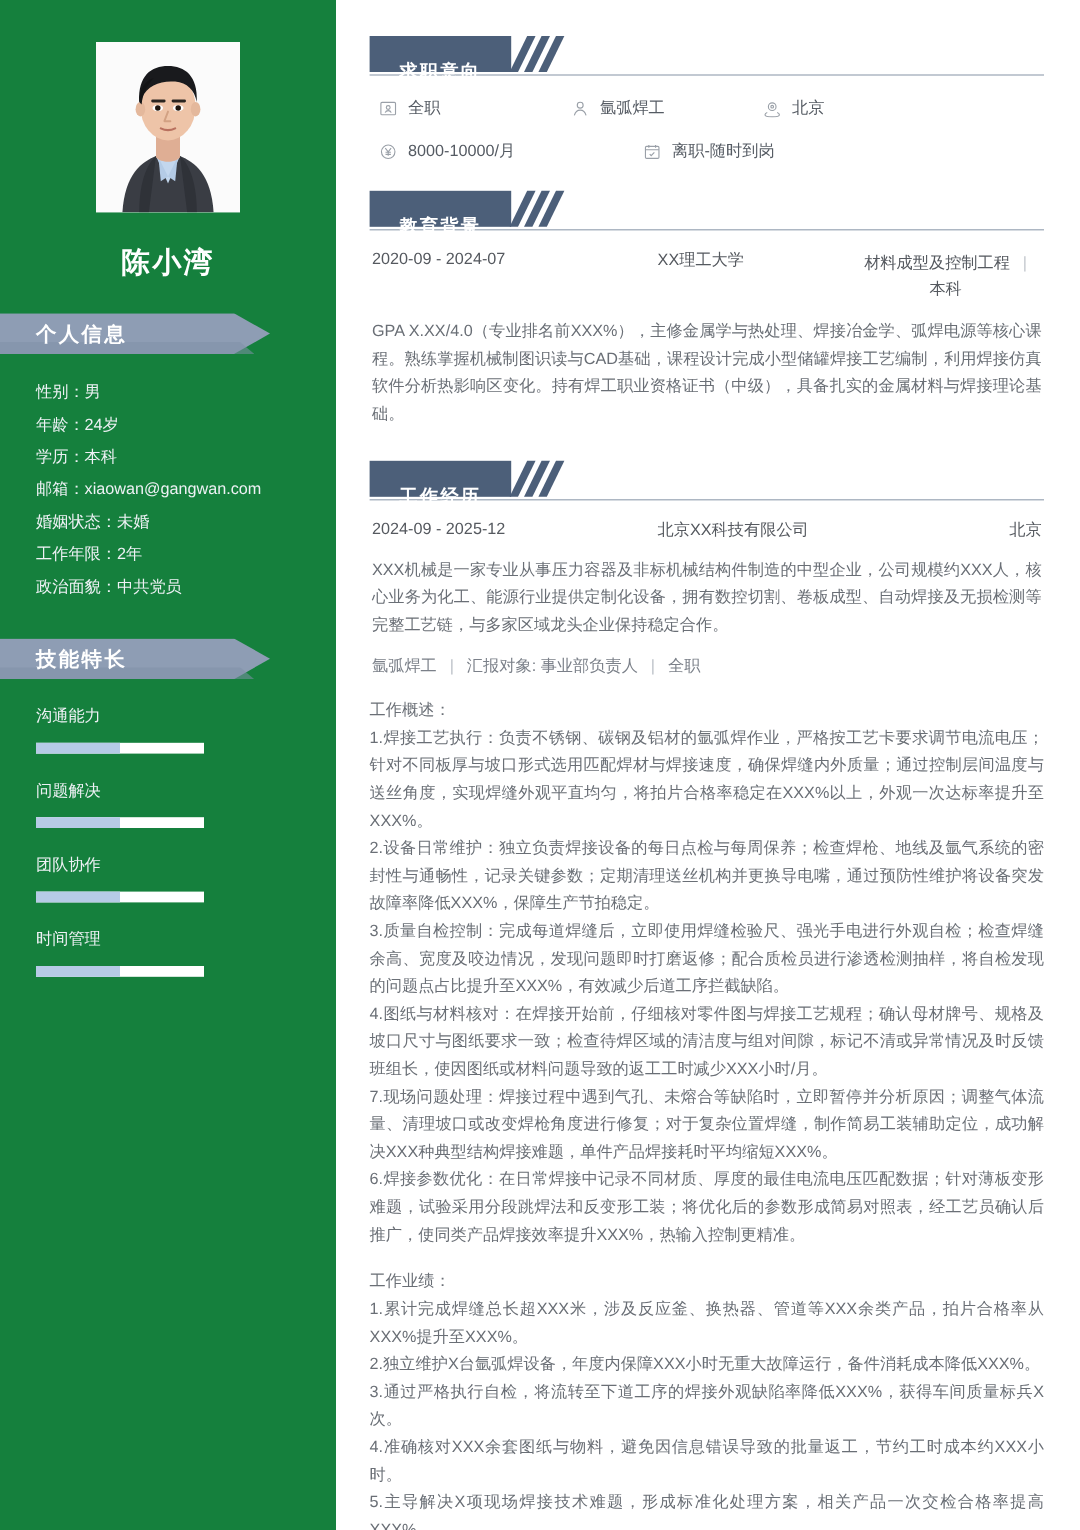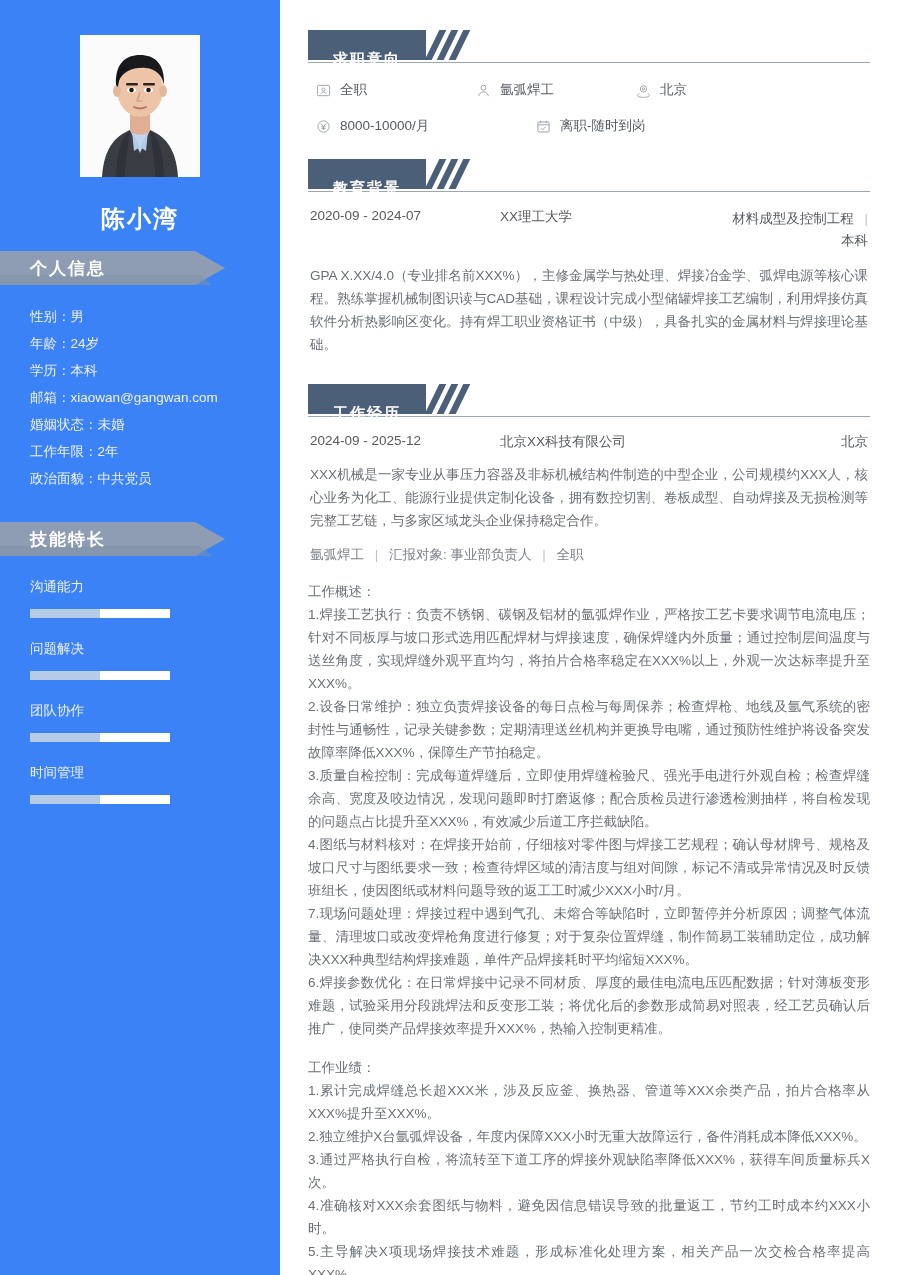--- a/index.html
+++ b/index.html
@@ -6,21 +6,21 @@
   html, body {
     width: 900px; height: 1275px;
     background: #ffffff;
     font-family: "Liberation Sans", "DejaVu Sans", sans-serif;
   }
   .page { position: relative; width: 900px; height: 1275px; display: flex; overflow: hidden; }
 
   
   .sidebar {
     width: 280px; min-width: 280px; height: 1275px;
-    background: #3b82f6;
+    background: #15803d;
     position: relative;
     color: #ffffff;
   }
   .photo-wrap { display: flex; justify-content: center; padding-top: 35px; }
   .photo {
     width: 120px; height: 142px;
     background: #f2f3f4;
     overflow: hidden;
     position: relative;
   }
@@ -29,21 +29,21 @@
   .person-name {
     text-align: center;
     font-size: 24px;
     font-weight: bold;
     letter-spacing: 2px;
     margin-top: 26px;
     color: #ffffff;
   }
 
   .side-head {
-    margin-top: 16px;
+    margin-top: 26px;
     height: 34px;
     position: relative;
     display: flex;
     align-items: center;
   }
   .side-head .band {
     position: absolute; left: 0; top: 0;
     width: 225px; height: 34px;
     background: #8e9db4;
     clip-path: polygon(0 0, 195px 0, 225px 17px, 195px 34px, 0 34px);
@@ -119,25 +119,26 @@
   }
   .obj-item.wide { width: 220px; }
   .obj-item .ic { margin-right: 9px; display: flex; align-items: center; }
   .obj-item .ic svg { display: block; }
 
   .edu-row, .job-row {
     display: flex;
     font-size: 13.5px;
     color: #55595f;
     padding: 16px 2px 0 2px;
+    gap: 48px;
   }
   .edu-row .c-date, .job-row .c-date { width: 190px; }
   .edu-row .c-mid, .job-row .c-mid { flex: 1; }
   .edu-row .c-right {
-    width: 160px; text-align: right; line-height: 22px;
+    width: 160px; text-align: center; line-height: 22px;
   }
   .job-row .c-right { width: 80px; text-align: right; }
 
   .body-para {
     font-size: 13.5px;
     line-height: 23px;
     color: #6a6f76;
     padding: 12px 2px 0 2px;
     text-align: justify;
   }

